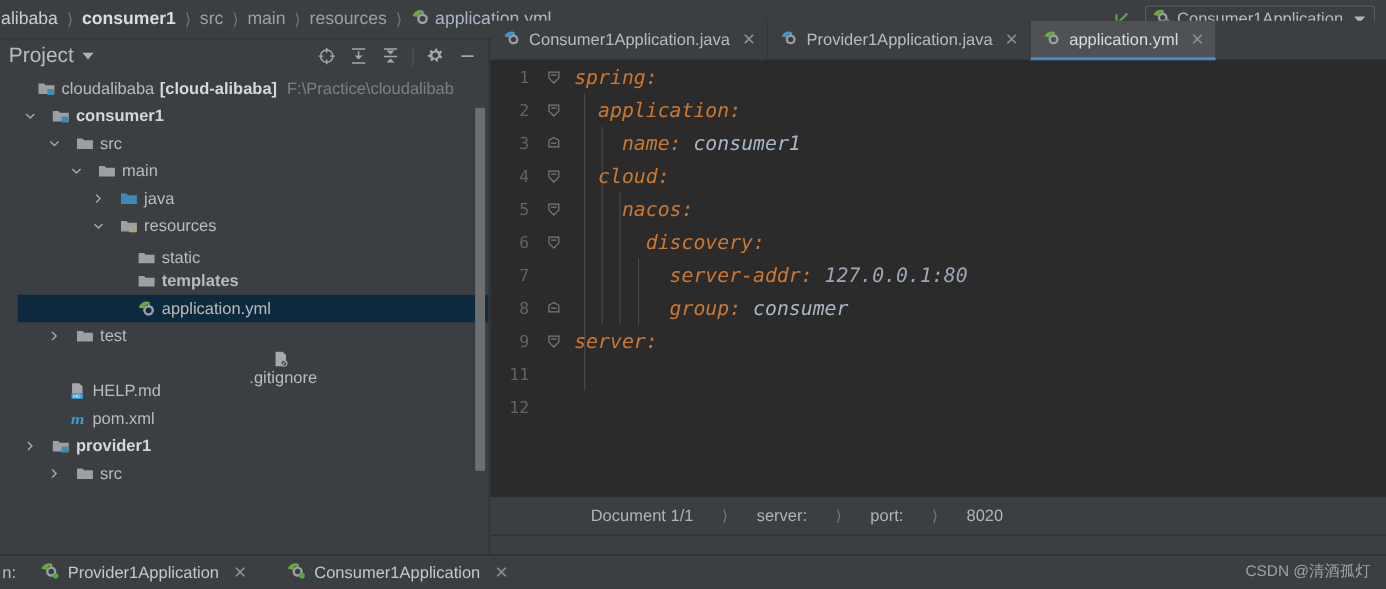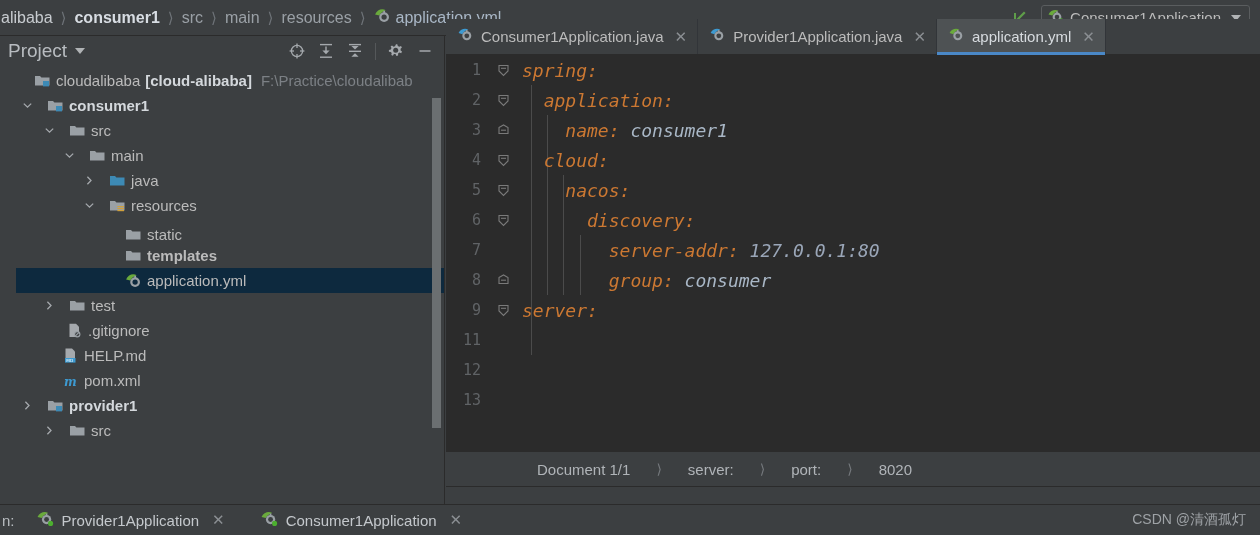--- a/index.html
+++ b/index.html
@@ -398,21 +398,21 @@
         </span>
         <span class="ico" style="margin-left:13px;">
           <svg width="17" height="17" viewBox="0 0 17 17">
               <path d="M1 4 L6 4 L7.4 5.6 L15.5 5.6 L15.5 13.4 L1 13.4 Z" fill="#9aa0a5"></path>
             </svg>
         </span>
         <span class="label">test</span>
       </div>
 
 
-      <div class="row" style="padding-left:50px;">
+      <div class="row" style="padding-left:50px;flex-direction:column;">
         <span class="ico">
           <svg width="17" height="17" viewBox="0 0 17 17">
             <path d="M3.5 1.8 L10 1.8 L13 4.8 L13 15 L3.5 15 Z" fill="#a5a9ad"></path>
             <circle cx="11.2" cy="12.2" r="3.2" fill="#9aa0a5"></circle>
             <circle cx="11.2" cy="12.2" r="2" fill="#3c3f41"></circle>
             <line x1="9.4" y1="13.9" x2="13" y2="10.4" stroke="#9aa0a5" stroke-width="1.1"></line>
           </svg>
         </span>
         <span class="label">.gitignore</span>
       </div>
@@ -618,25 +618,20 @@
       </div>
 
 
       <div class="gutter-line">
         <span class="lineno">11</span>
         <span class="fold"></span>
         <span class="code-text"></span>
       </div>
       <div class="gutter-line">
         <span class="lineno">12</span>
-        <span class="fold"></span>
-        <span class="code-text"></span>
-      </div>
-      <div class="gutter-line">
-        <span class="lineno">13</span>
         <span class="fold"></span>
         <span class="code-text"></span>
       </div>
     </div>
 
     <div class="status-breadcrumb">
       <span class="sb-item">Document 1/1</span>
       <span class="sb-sep">⟩</span>
       <span class="sb-item">server:</span>
       <span class="sb-sep">⟩</span>

